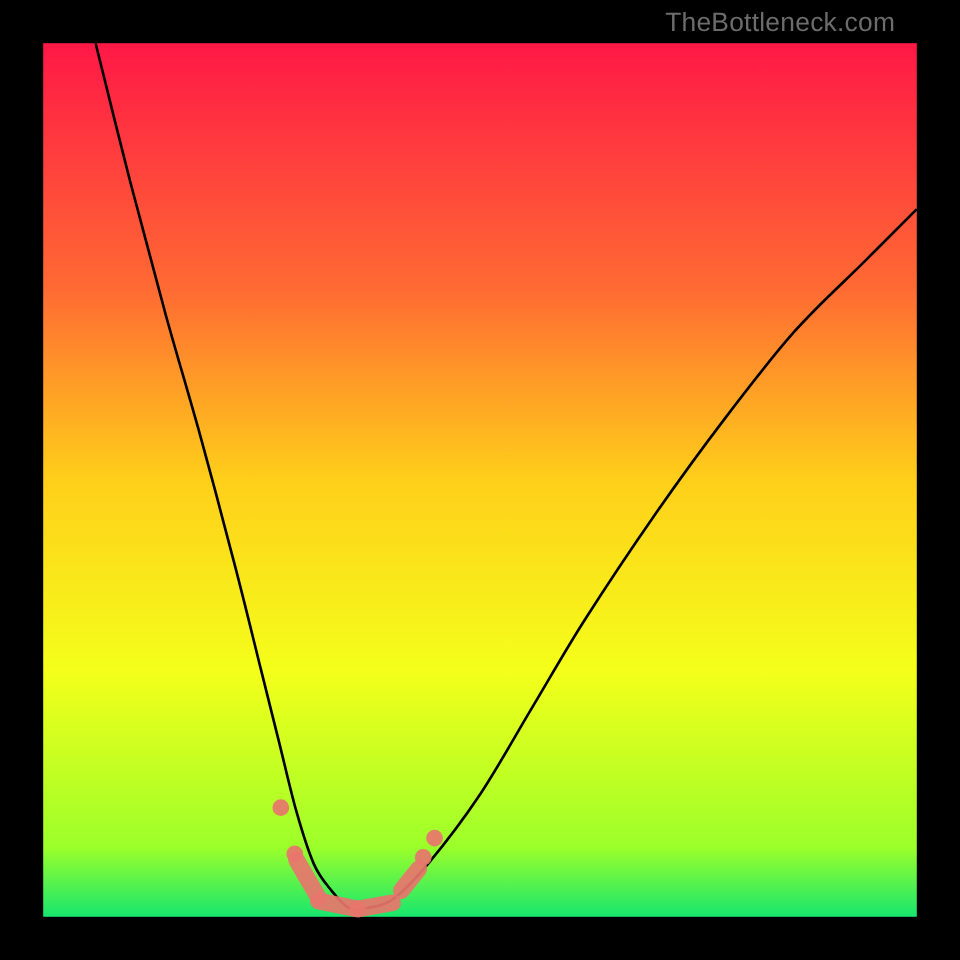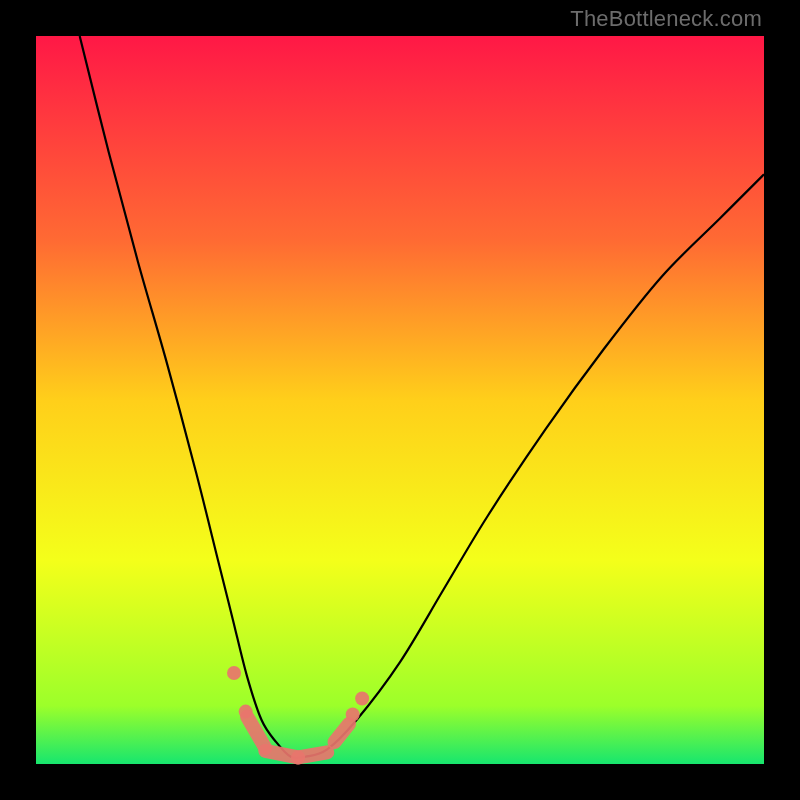--- a/index.html
+++ b/index.html
@@ -9,21 +9,20 @@
     height: 800px;
     background: #000;
     overflow: hidden;
     font-family: Arial, Helvetica, sans-serif;
   }
   .frame {
     position: absolute;
     left: 0; top: 0;
     width: 758px; height: 800px;
     background: #000;
-    padding-left: 16px;
   }
   .plot-area {
     position: absolute;
     left: 36px;
     top: 36px;
     width: 728px;
     height: 728px;
     
     background: linear-gradient(
       to bottom,

